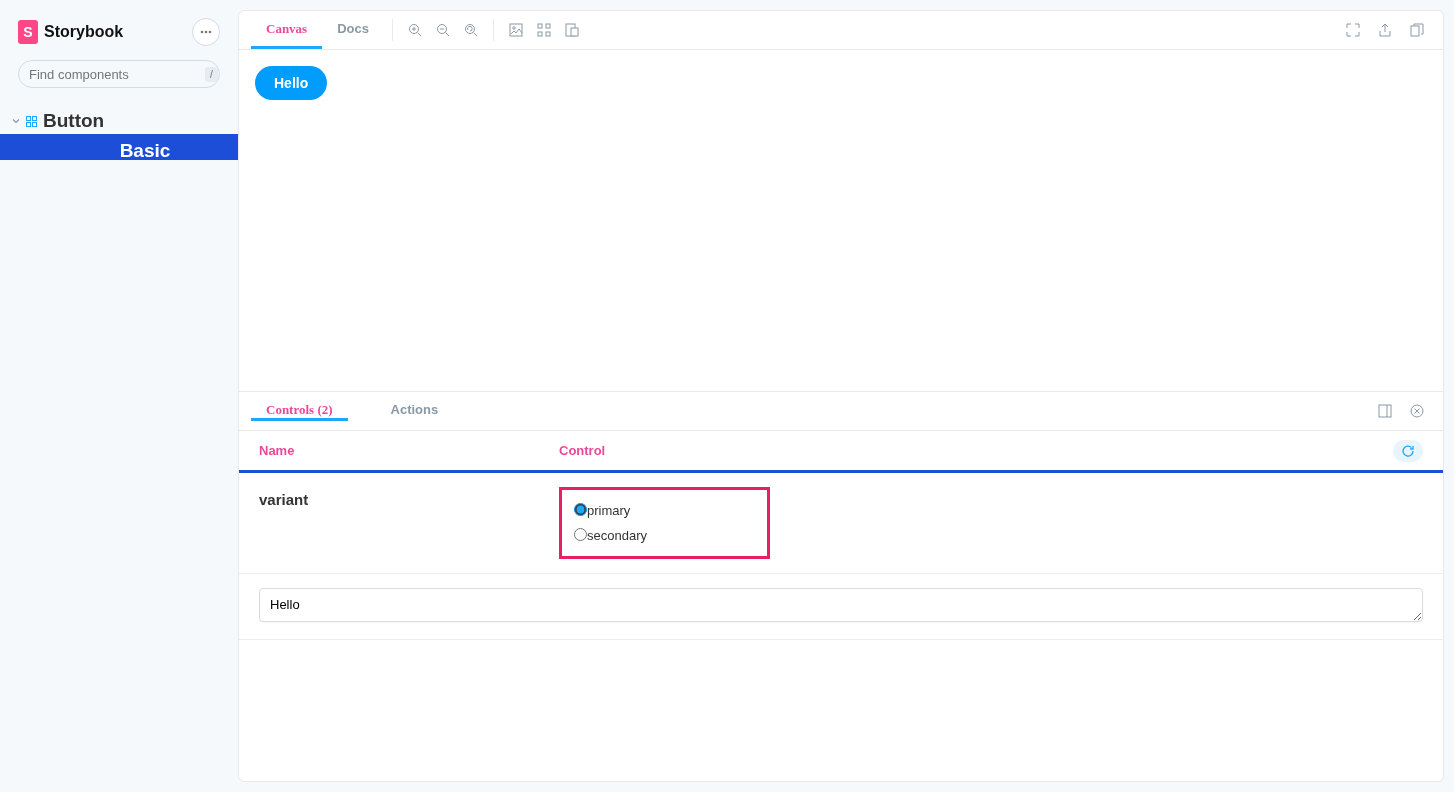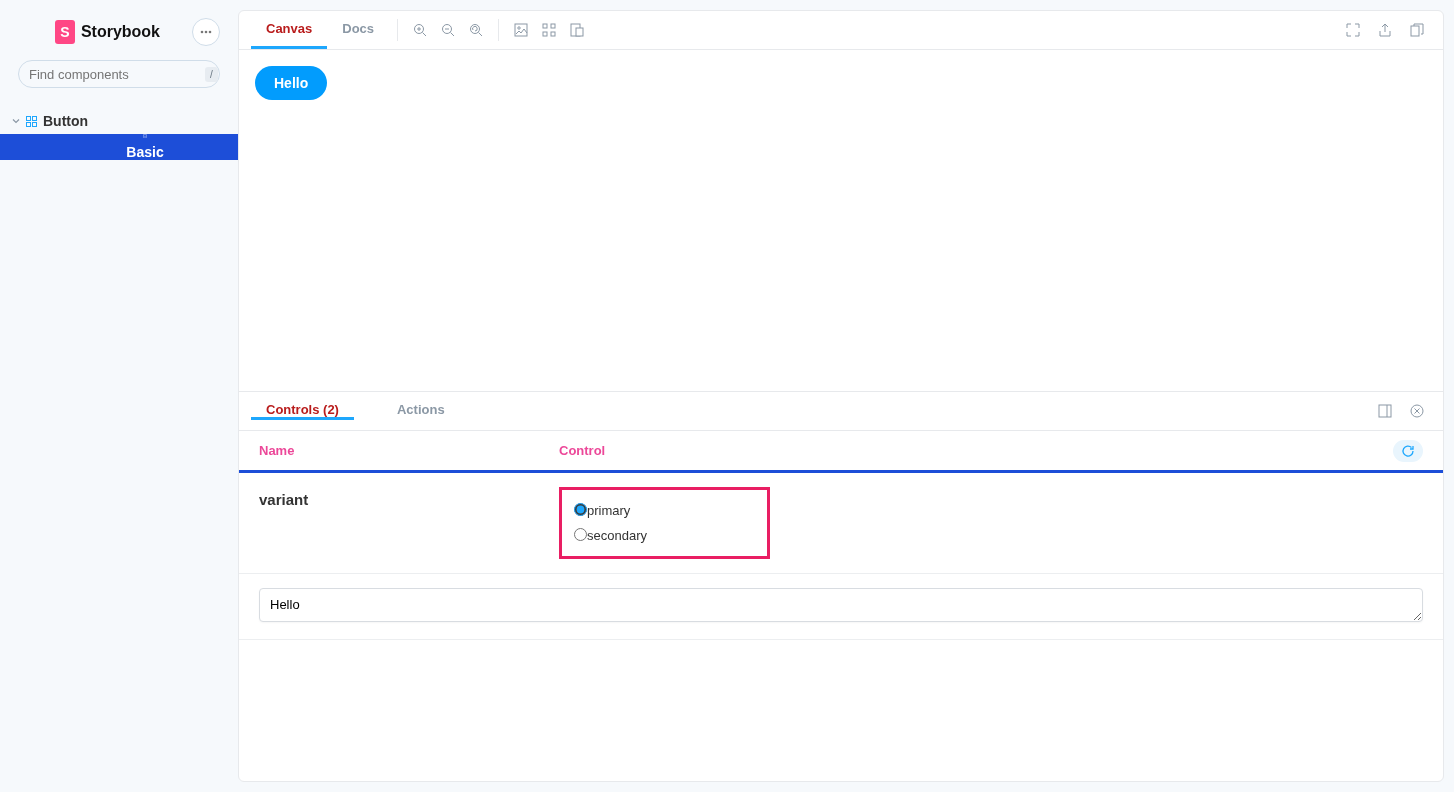--- a/index.html
+++ b/index.html
@@ -16,21 +16,21 @@
 .sidebar {
   width: 238px;
   background: #f6f9fc;
   display: flex;
   flex-direction: column;
   padding-top: 18px;
 }
 .sidebar-header {
   display: flex;
   align-items: center;
-  justify-content: flex-end;
+  justify-content: space-between;
   padding: 0 18px 14px 18px;
   gap: 32px;
 }
 .logo { display: flex; align-items: center; gap: 6px; }
 .logo-icon {
   width: 20px; height: 24px;
   background: #ff4785;
   border-radius: 3px;
   position: relative;
   display: flex; align-items: center; justify-content: center;
@@ -65,21 +65,21 @@
 }
 .search-kbd {
   background: #e7ecf1; border-radius: 3px; font-size: 10px;
   padding: 2px 5px; color: #6b7884;
 }
 .tree { margin-top: 10px; }
 .tree-item {
   display: flex; align-items: center; gap: 6px;
   height: 26px; padding-left: 12px;
   cursor: pointer;
-  font-size: 14px;
+  font-size: 19px;
 }
 .tree-item.component { color: #333; font-weight: 600; }
 .tree-item.story {
   color: #fff; background: #1d4ed8;
   padding-left: 52px; font-weight: 700; flex-direction: column;
 }
 
 .main {
   flex: 1;
   background: #fff;
@@ -96,21 +96,21 @@
   padding: 0 12px;
 }
 .tabs { display: flex; align-items: stretch; height: 100%; }
 .tab {
   display: flex; align-items: center;
   padding: 0 15px;
   font-weight: 700; font-size: 13px;
   color: #8b98a5; cursor: pointer;
   border-bottom: 3px solid transparent;
 }
-.tab.active { color: #b91c1c; border-bottom-color: #1ea7fd; }
+.tab.active { color: #ec4899; border-bottom-color: #1ea7fd; font-family: Liberation Serif, serif; }
 .divider { width: 1px; background: #e7e9ec; height: 22px; margin: 0 8px; }
 .icon-btn {
   width: 28px; height: 28px; display: flex; align-items: center; justify-content: center;
   color: #8b98a5; cursor: pointer; border-radius: 4px;
 }
 .topbar-right { margin-left: auto; display: flex; gap: 4px; }
 
 .canvas {
   flex: 1;
   padding: 16px;

